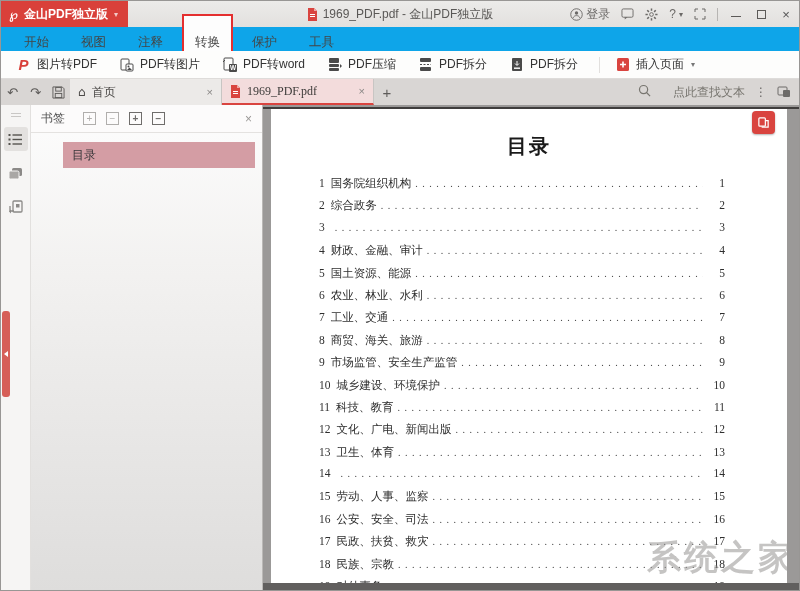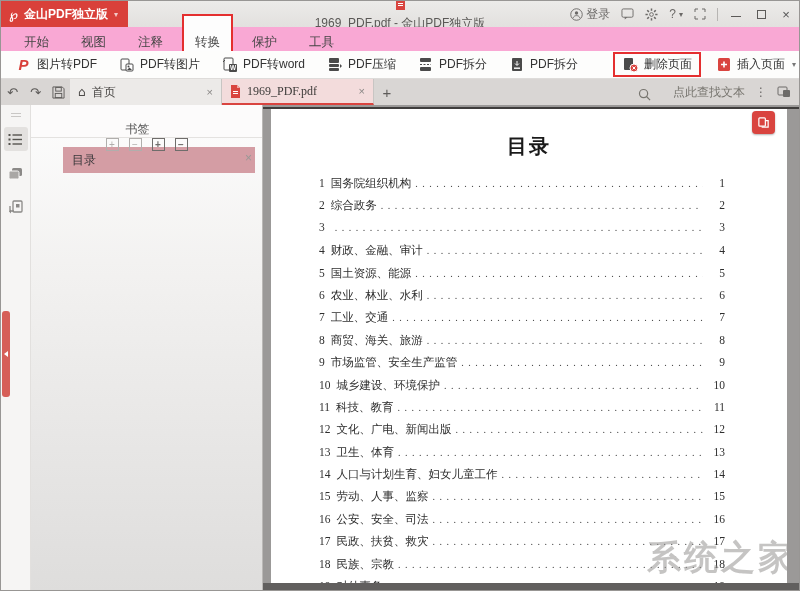--- a/index.html
+++ b/index.html
@@ -4,31 +4,31 @@
 <style>
   html,body{margin:0;padding:0;background:#c7c5c3;font-family:"Liberation Sans","DejaVu Sans",sans-serif;}
   *{box-sizing:border-box;}
   .window{position:relative;width:800px;height:591px;background:#e8e6e4;border:1px solid #989694;overflow:hidden;}
 
   
   .titlebar{position:absolute;left:0;top:0;width:100%;height:26px;background:linear-gradient(#ecebe9,#e2e0de);display:flex;align-items:center;}
   .app-badge{height:26px;background:#d9403a;color:#fff;display:flex;align-items:center;gap:6px;padding:0 10px 0 8px;font-size:12px;font-weight:bold;}
   .app-badge .logo{font-style:italic;font-weight:bold;font-size:13px;}
   .app-badge .caret{font-size:8px;color:#f3c9c7;}
-  .doc-title{position:absolute;left:0;right:0;top:0;height:26px;display:flex;align-items:center;justify-content:center;gap:5px;font-size:12px;color:#5a5856;pointer-events:none;flex-direction:column;}
+  .doc-title{position:absolute;left:0;right:0;top:0;height:26px;display:flex;align-items:center;justify-content:center;gap:5px;font-size:12px;color:#5a5856;pointer-events:none;}
   .doc-title svg{flex:0 0 auto;}
   .tb-right{position:absolute;right:6px;top:0;height:26px;display:flex;align-items:center;gap:11px;color:#6b6967;font-size:12px;}
   .tb-btn{display:flex;align-items:center;gap:3px;cursor:default;}
   .tb-sep{width:1px;height:13px;background:#b7b5b3;}
   .tb-close,.tb-max,.tb-min{font-size:13px;color:#555;width:14px;text-align:center;}
   .maxbox{width:9px;height:9px;border:1px solid #5c5a58;display:inline-block;}
   .minline{display:inline-block;width:10px;height:1px;background:#5c5a58;margin-bottom:2px;}
 
   
-  .menubar{position:absolute;left:0;top:26px;width:100%;height:31px;background:#f9a8d4;border-bottom:1px solid #e5e3e1;display:flex;align-items:center;padding-left:10px;}
+  .menubar{position:absolute;left:0;top:26px;width:100%;height:31px;background:#0ea5e9;border-bottom:1px solid #e5e3e1;display:flex;align-items:center;padding-left:10px;}
   .mtab{font-size:12.5px;color:#454545;padding:3px 13px;margin-right:6px;}
   .mtab.red-annot{border:2px solid #e42f2f;background:#fdfdfd;padding:18px 11px;}
 
   
   .toolbar{position:absolute;left:0;top:50px;width:100%;height:28px;background:#fdfdfc;border-bottom:1px solid #dedcda;display:flex;align-items:center;padding-left:14px;}
   .titem{display:flex;align-items:center;gap:5px;font-size:12px;color:#333;margin-right:21px;white-space:nowrap;}
   .titem .icn{width:17px;height:16px;display:flex;align-items:center;justify-content:center;}
   .titem.red-annot2{border:2px solid #e42f2f;padding:2px 7px;margin-right:14px;}
   .p-logo{color:#d9403a;font-weight:bold;font-size:15px;font-style:italic;line-height:1;}
   .tool-sep{width:1px;height:16px;background:#e2e0de;margin-right:14px;}
@@ -36,35 +36,35 @@
 
   
   .tabbar{position:absolute;left:0;top:78px;width:100%;height:26px;background:#d9d6d4;display:flex;align-items:stretch;}
   .qbtn{width:23px;display:flex;align-items:center;justify-content:center;color:#5d5b59;font-size:13px;}
   .ftab{width:152px;display:flex;align-items:center;gap:6px;padding:0 8px;font-size:12px;color:#4c4a48;background:#eceae8;border-right:1px solid #c8c5c3;}
   .ftab .tlabel{flex:1;overflow:hidden;white-space:nowrap;font-family:Liberation Serif, serif;}
   .ftab .tclose{color:#8a8886;font-size:11px;}
   .ftab.active{background:#f3dcdc;border-bottom:2px solid #d9443f;color:#3c3a38;}
   .newtab{width:26px;display:flex;align-items:center;justify-content:center;font-size:15px;color:#5d5b59;}
   .tabbar-right{margin-left:auto;display:flex;align-items:center;gap:10px;padding-right:8px;color:#6d6b69;}
-  .searchbox{display:flex;align-items:flex-end;gap:22px;font-size:12px;color:#77756f;}
+  .searchbox{display:flex;align-items:flex-start;gap:22px;font-size:12px;color:#77756f;}
   .vdots{font-size:12px;color:#6d6b69;}
 
   
   .main{position:absolute;left:0;top:104px;width:100%;height:487px;}
 
   .rail{position:absolute;left:0;top:0;width:30px;height:100%;background:#f6f5f4;border-right:1px solid #e2e0de;display:flex;flex-direction:column;align-items:center;}
   .rail-handle{margin-top:8px;width:10px;border-top:1px solid #c9c7c5;border-bottom:1px solid #c9c7c5;height:4px;}
   .rail-btn{width:24px;height:24px;margin-top:10px;display:flex;align-items:center;justify-content:center;border-radius:3px;}
   .rail-btn.active{background:#e3e1df;}
   .collapse-handle{position:absolute;left:1px;top:206px;width:8px;height:86px;background:#d65f58;border-radius:3px;display:flex;align-items:center;justify-content:center;}
   .collapse-handle .arr{width:0;height:0;border-top:3px solid transparent;border-bottom:3px solid transparent;border-right:4px solid #fff;}
 
   .panel{position:absolute;left:30px;top:0;width:232px;height:100%;background:linear-gradient(#fdfdfd 0%,#f2f1f0 35%,#dedddc 100%);border-right:1px solid #bab8b6;}
-  .panel-header{height:28px;display:flex;align-items:center;padding:16px 10px;background:#fcfbfb;border-bottom:1px solid #e4e2e0;flex-direction:column;}
+  .panel-header{height:28px;display:flex;align-items:center;padding:4px 10px;background:#fcfbfb;border-bottom:1px solid #e4e2e0;}
   .panel-title{font-size:12px;color:#555;margin-right:18px;}
   .ph-icons{display:flex;gap:10px;align-items:center;}
   .sq{width:13px;height:13px;border:1px solid #b0aeac;color:#b0aeac;font-size:10px;line-height:11px;text-align:center;}
   .sq.bold{border:1.5px solid #6f6d6b;color:#6f6d6b;font-weight:bold;}
   .ph-close{margin-left:auto;color:#9a9896;font-size:12px;}
   .bm-item{margin:9px 7px 0 32px;height:26px;background:#d49da4;display:flex;align-items:center;padding-left:9px;font-size:12px;color:#39373a;}
 
   .docarea{position:absolute;left:262px;top:0;right:0;height:100%;background:#9b9998;}
   .page-topline{position:absolute;left:0;top:2px;right:0;height:2px;background:#3f3d3c;}
   .page{position:absolute;left:8px;top:4px;right:12px;bottom:9px;background:#fff;overflow:hidden;font-family:"Liberation Serif","DejaVu Serif",serif;}
@@ -210,30 +210,20 @@
       <span class="icn">
           <svg width="16" height="16" viewBox="0 0 16 16">
             <rect x="3" y="1" width="10" height="13" rx="1" fill="#4a4a4a"></rect>
             <path d="M8 4v4M6 6.5L8 8.5l2-2" stroke="#fff" fill="none"></path>
             <rect x="5" y="10.5" width="6" height="1.4" fill="#fff"></rect>
           </svg>
         </span>
       <span>PDF拆分</span>
     </div>
     <div class="tool-sep"></div>
-    <div class="titem red-annot2">
-      <span class="icn">
-          <svg width="17" height="16" viewBox="0 0 17 16">
-            <rect x="2" y="1" width="9" height="12" rx="1" fill="#4a4a4a"></rect>
-            <circle cx="12" cy="11" r="4" fill="#d9443f" stroke="#fff"></circle>
-            <path d="M10.5 9.5l3 3M13.5 9.5l-3 3" stroke="#fff"></path>
-          </svg>
-        </span>
-      <span>删除页面</span>
-    </div>
     <div class="titem">
       <span class="icn">
           <svg width="16" height="16" viewBox="0 0 16 16">
             <rect x="2" y="1" width="12" height="13" rx="1.5" fill="#d9443f"></rect>
             <path d="M8 4.5v6M5 7.5h6" stroke="#fff" stroke-width="1.6"></path>
           </svg>
         </span>
       <span>插入页面</span>
       <span class="dd-caret">▾</span>
     </div>
@@ -426,21 +416,20 @@
 
             <div class="toc-row">
               <span class="toc-num">13</span>
               <span>卫生、体育</span>
               <span class="toc-leader"></span>
               <span class="toc-page">13</span>
             </div>
 
             <div class="toc-row">
               <span class="toc-num">14</span>
-              <span>人口与计划生育、妇女儿童工作</span>
               <span class="toc-leader"></span>
               <span class="toc-page">14</span>
             </div>
 
             <div class="toc-row">
               <span class="toc-num">15</span>
               <span>劳动、人事、监察</span>
               <span class="toc-leader"></span>
               <span class="toc-page">15</span>
             </div>

